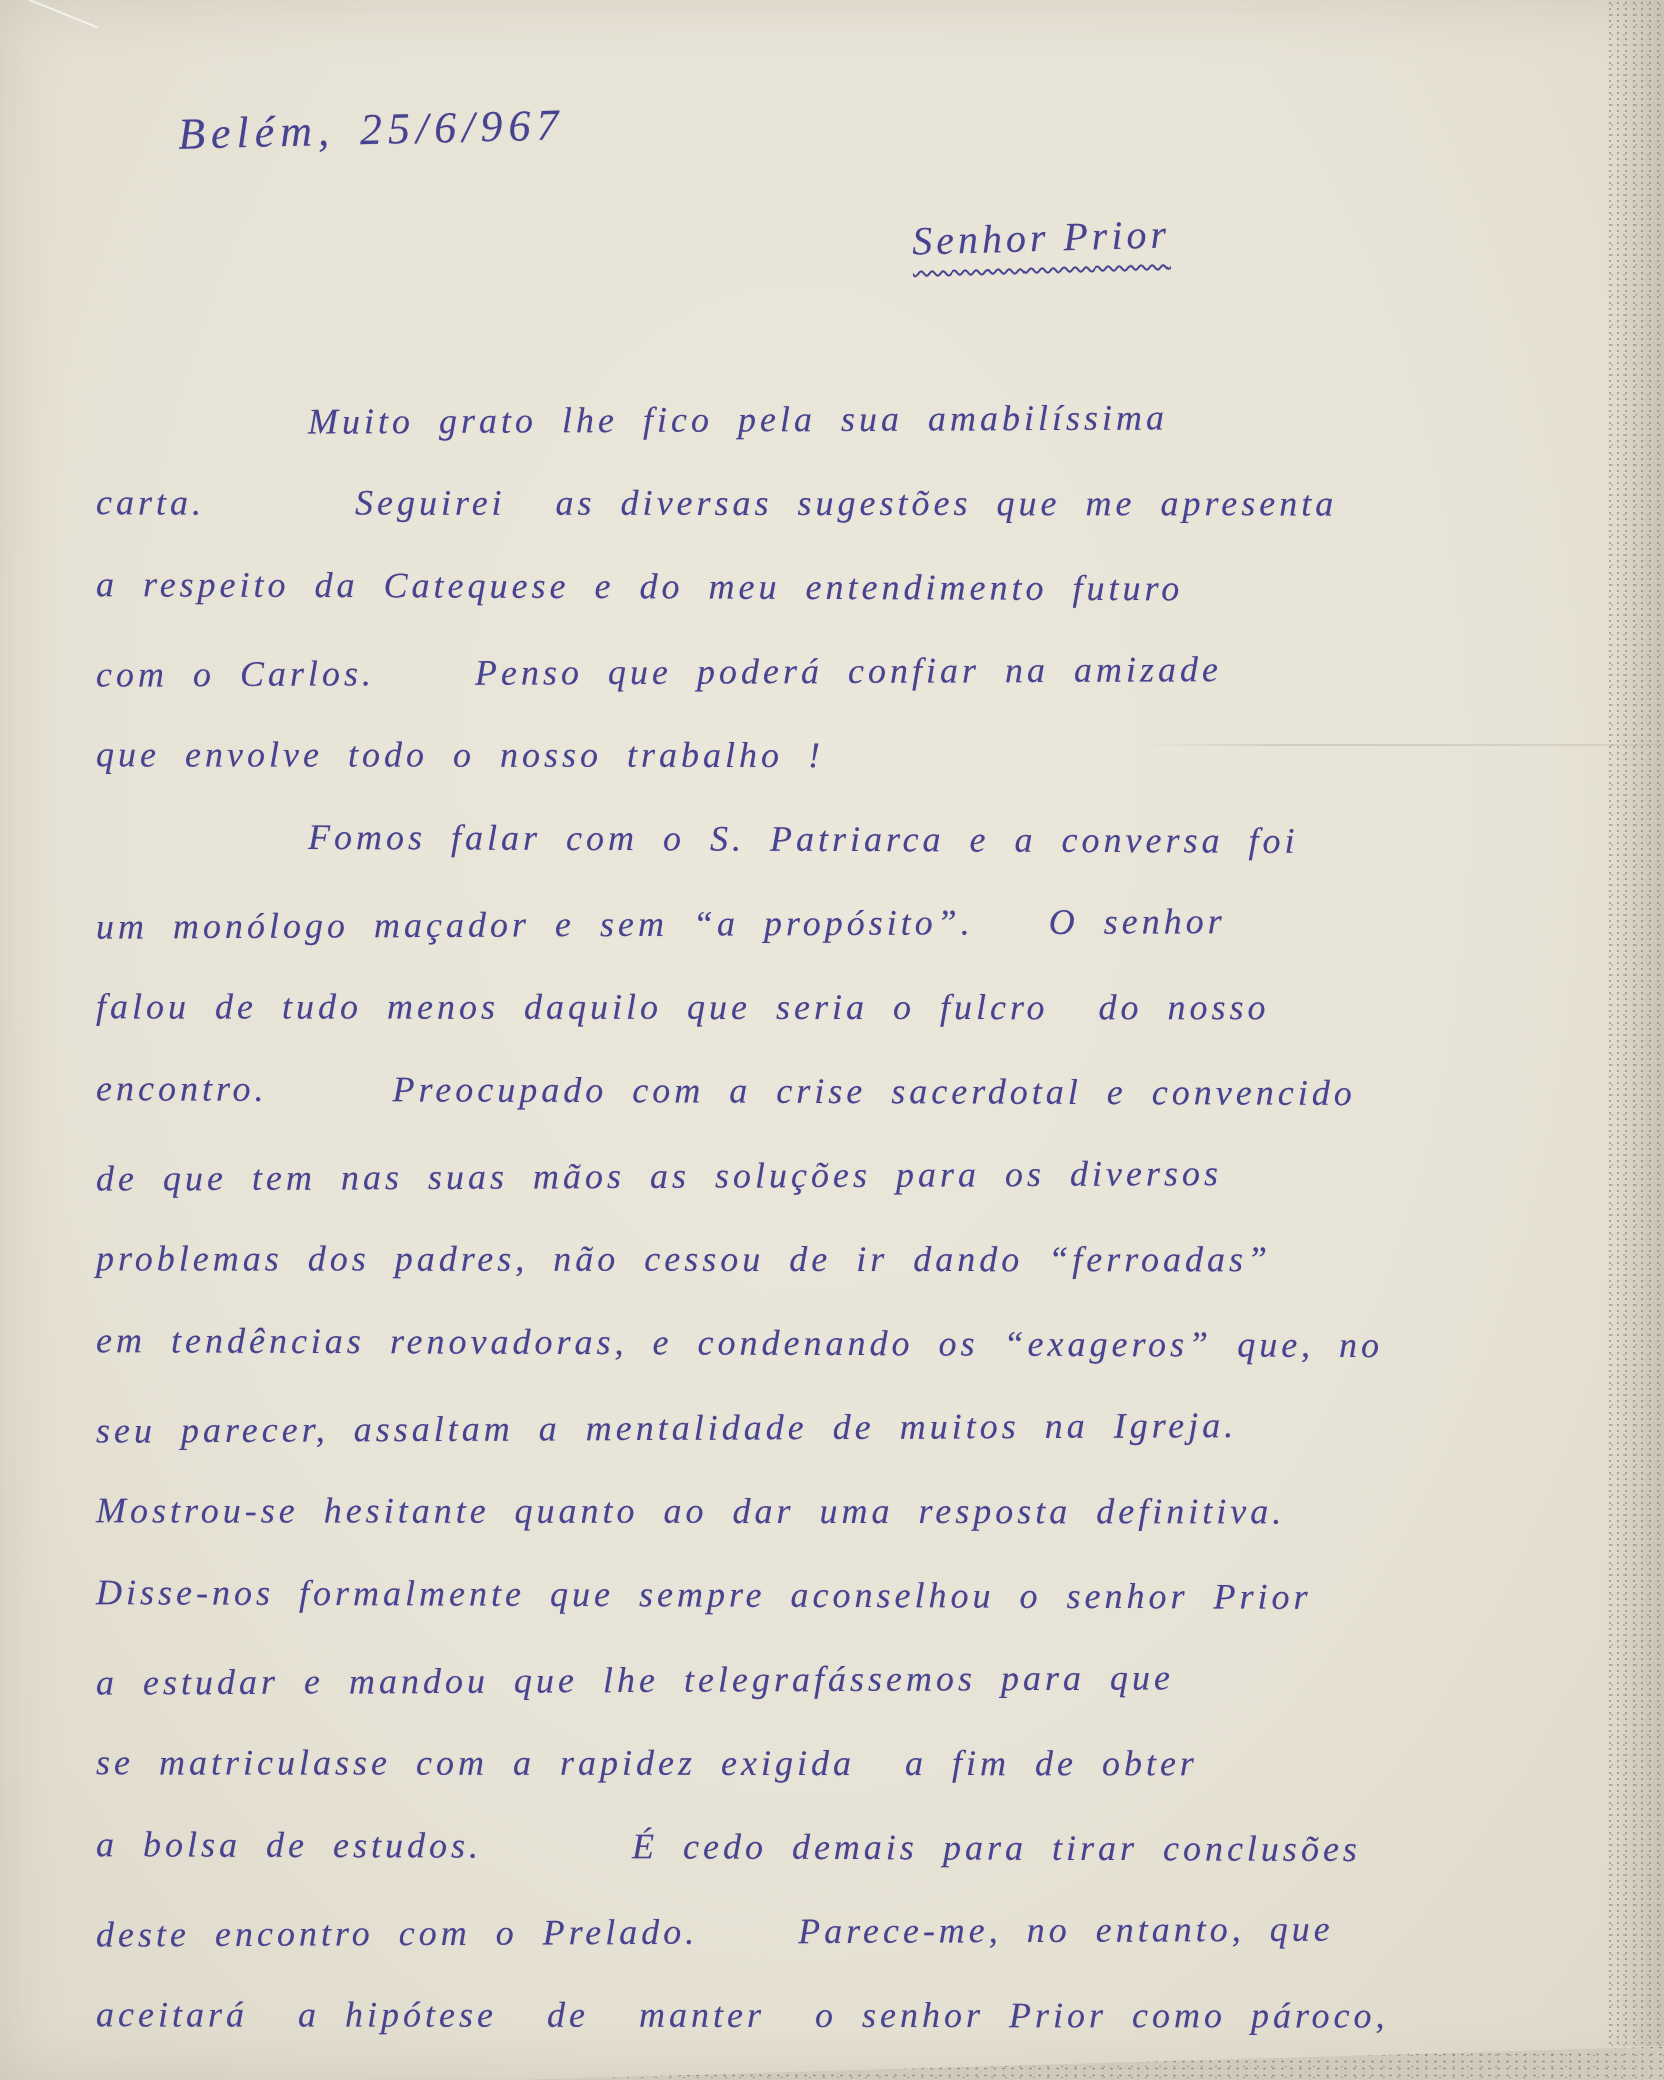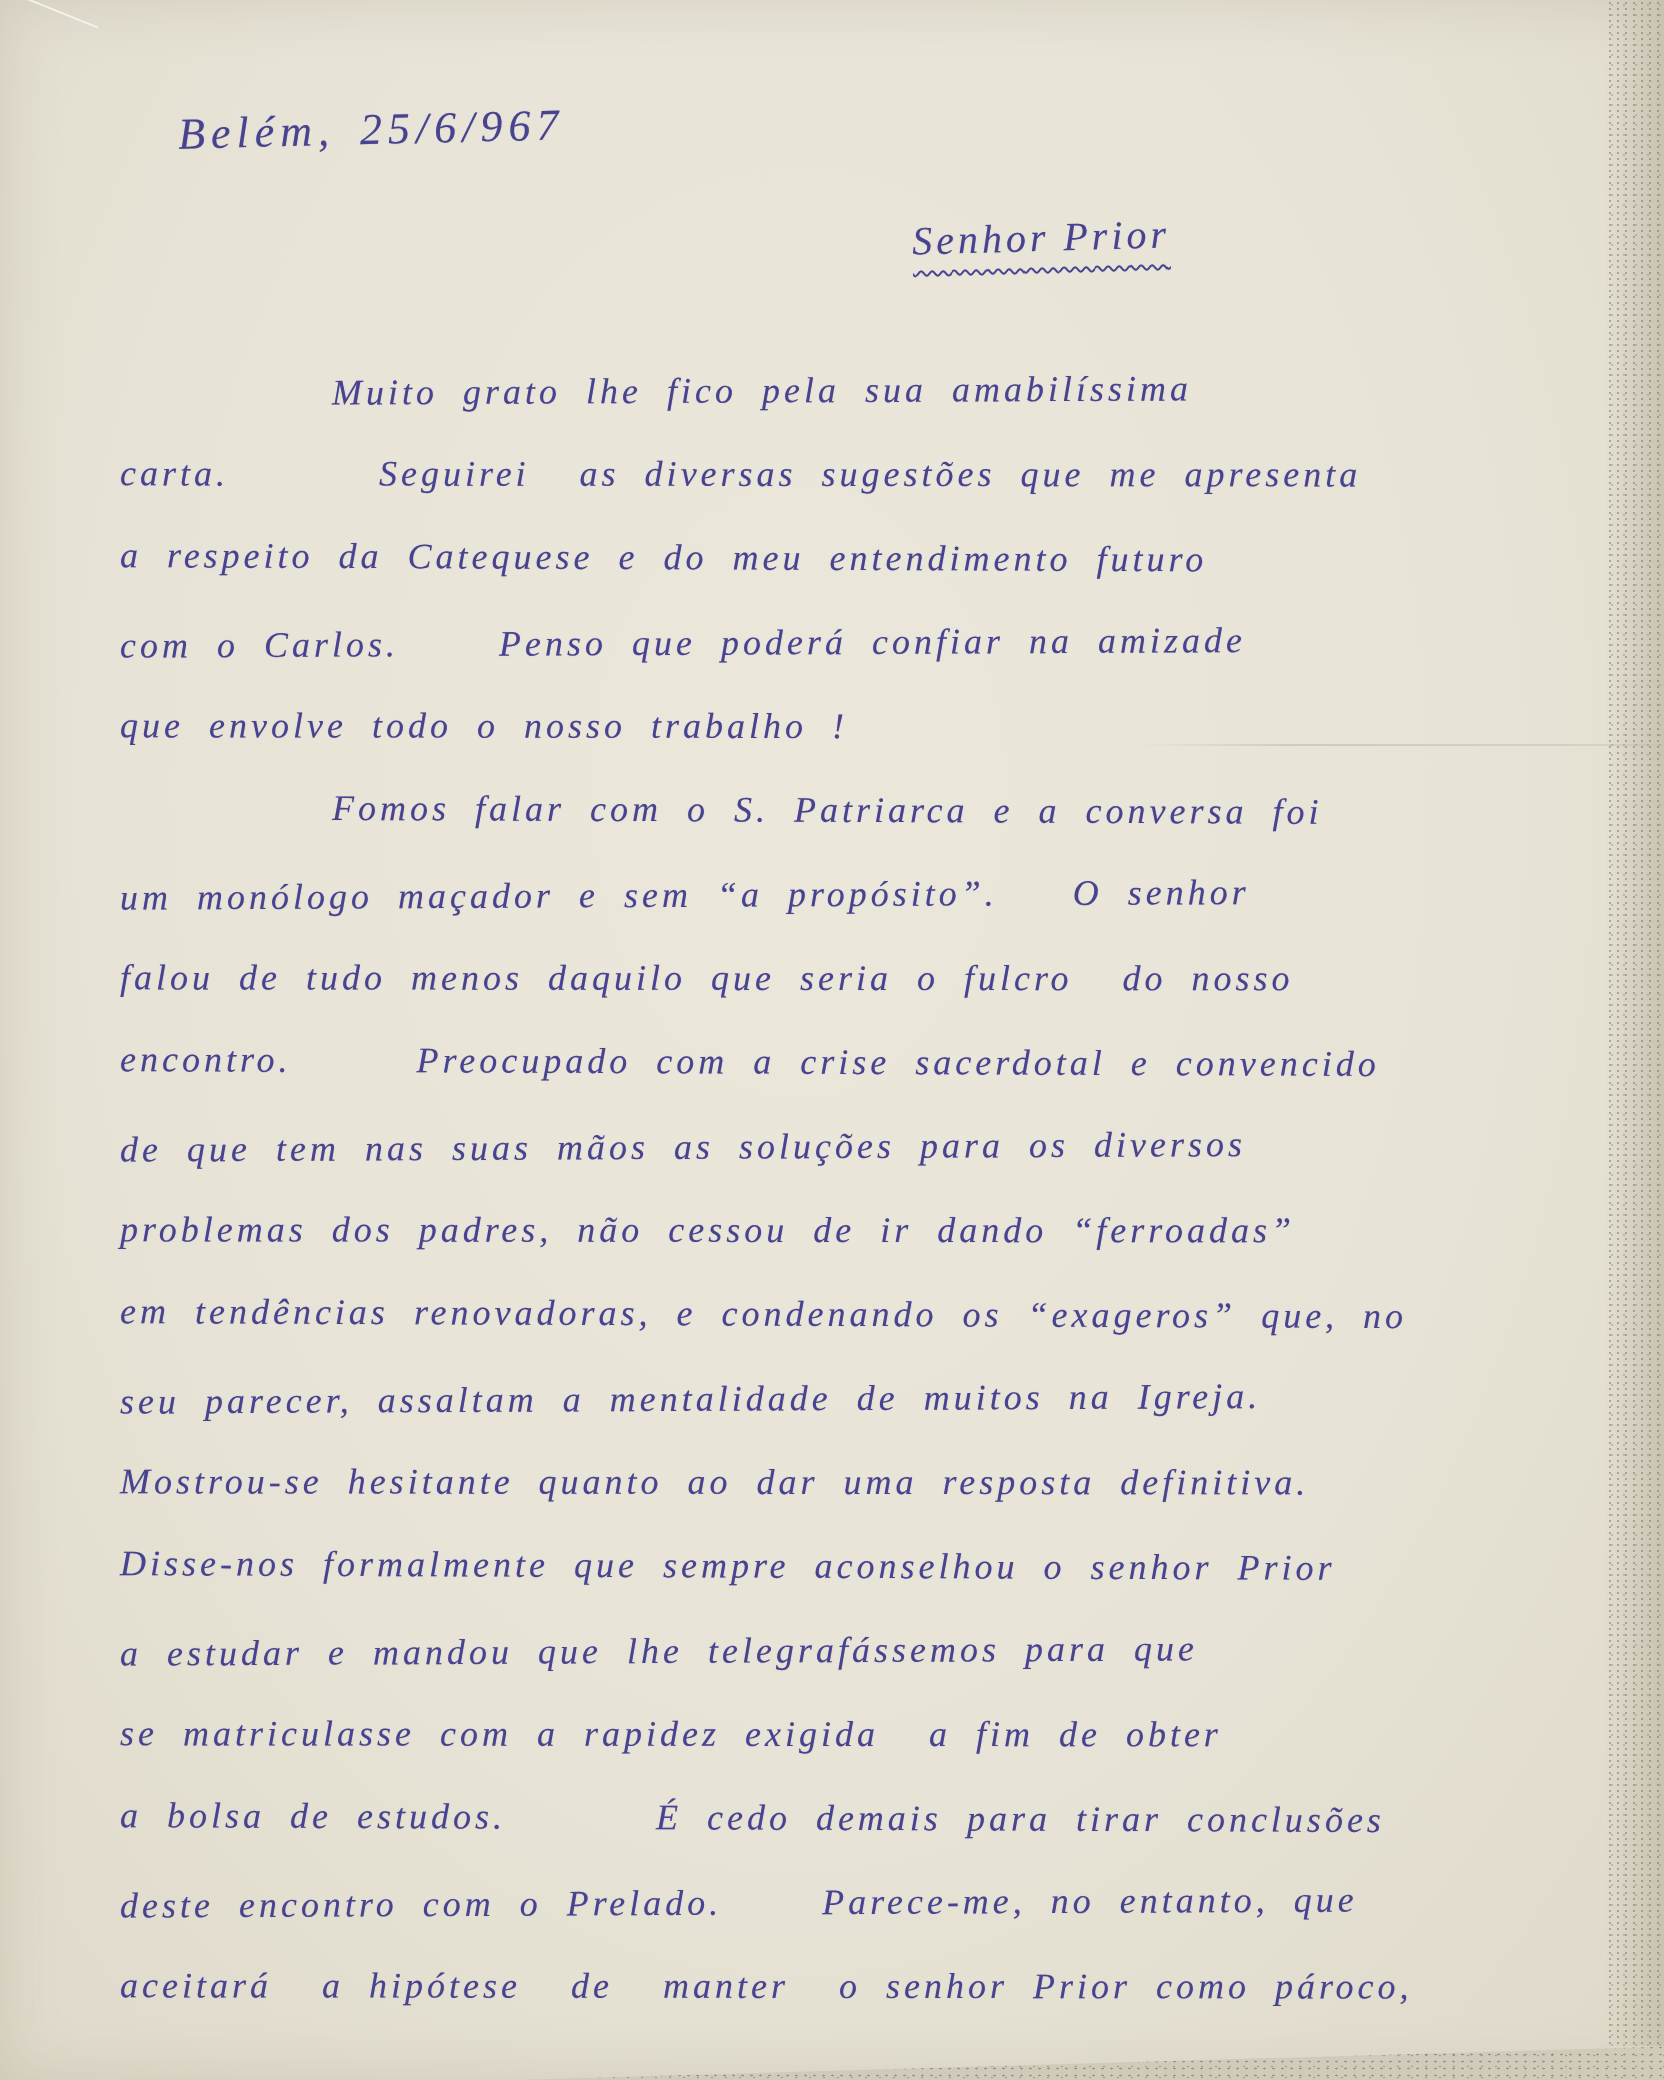--- a/index.html
+++ b/index.html
@@ -49,21 +49,21 @@
   .salutation{
     position:absolute;left:912px;top:214px;
     font-size:40px;letter-spacing:4px;
     transform:rotate(-1.6deg);
     text-decoration:underline;
     text-decoration-style:wavy;
     text-decoration-thickness:2px;
     text-underline-offset:16px;
     text-decoration-color:#474390;
   }
-  .letter-body{position:absolute;left:96px;top:348px;width:1480px;margin-left:24px;}
+  .letter-body{position:absolute;left:96px;top:377px;width:1480px;}
   .line{
     height:84px;line-height:84px;
     font-size:36px;letter-spacing:4px;word-spacing:12px;
     white-space:pre;
   }
   .line.indent{padding-left:212px;}
   .line:nth-child(3n){transform:rotate(.22deg);}
   .line:nth-child(3n+1){transform:rotate(-.28deg);}
   .line:nth-child(3n+2){transform:rotate(.05deg);}
 </style>

